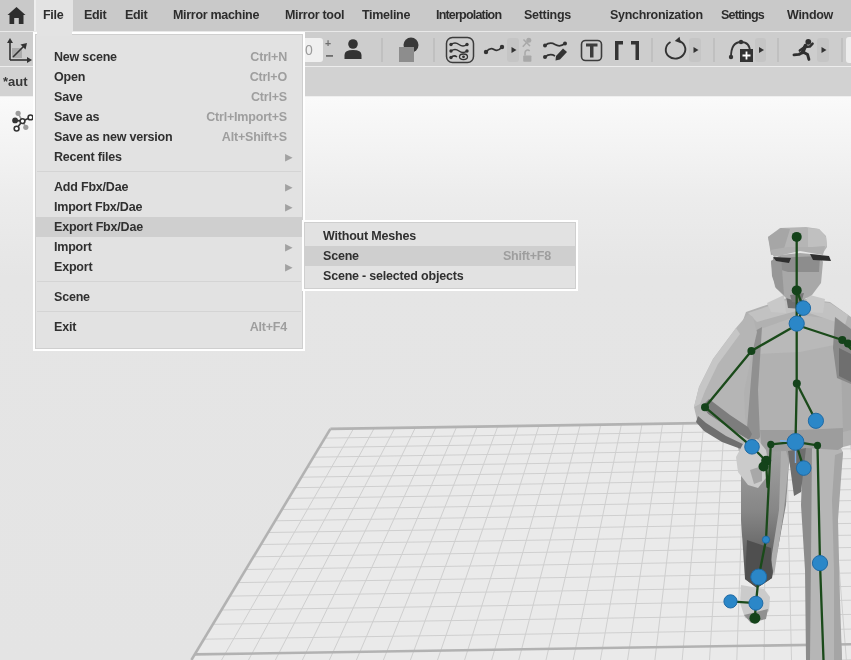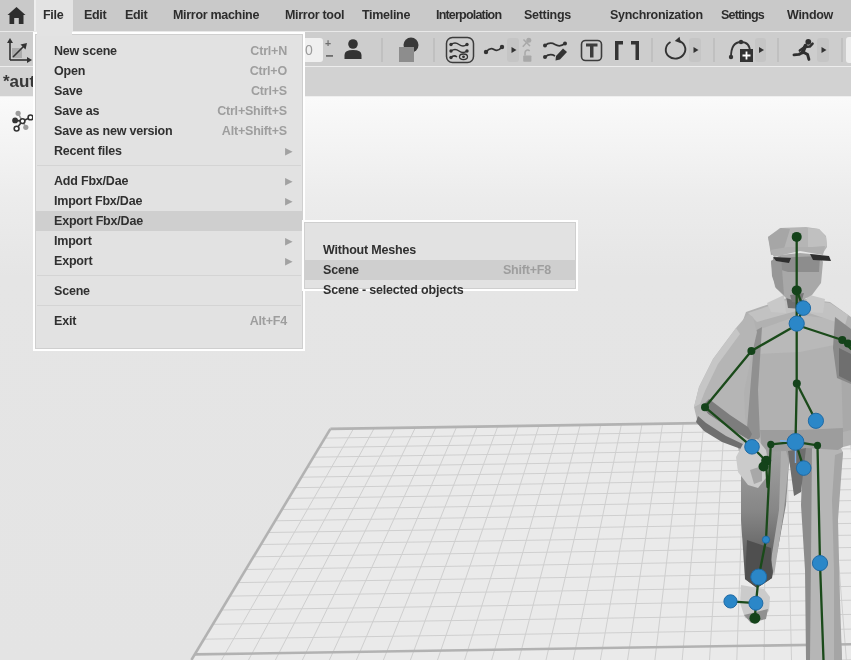--- a/index.html
+++ b/index.html
@@ -10,21 +10,21 @@
 #menubar .mi { position:absolute; top:0; height:31px; line-height:31px; font-size:12.5px;
   font-weight:bold; color:#2d2d2d; white-space:nowrap; letter-spacing:-0.3px; }
 #filecell { position:absolute; left:36px; top:0; width:37px; height:31px; background:#e3e3e3; }
 #homebtn { position:absolute; left:0; top:0; width:33px; height:31px; }
 #toolbar { position:absolute; left:0; top:32px; width:851px; height:34px; background:#cdcdcd; }
 #row-gap1 { position:absolute; left:0; top:31px; width:851px; height:1px; background:#e9e9e9; }
 #tabrow { position:absolute; left:0; top:67px; width:851px; height:29px; background:#d2d2d2; }
 #row-gap2 { position:absolute; left:0; top:66px; width:851px; height:1px; background:#ededed; }
 #row-gap3 { position:absolute; left:0; top:96px; width:851px; height:1px; background:#efefef; }
 #tablabel { position:absolute; left:3px; top:67px; height:29px; line-height:29px;
-  font-size:17px; font-weight:bold; color:#383838; }
+  font-size:13px; font-weight:bold; color:#383838; }
 #viewport { position:absolute; left:0; top:97px; width:851px; height:563px;
   background:linear-gradient(to bottom,#fafafa 0%, #ececec 18%, #e5e5e5 32%, #e4e4e4 100%); }
 .menu { position:absolute; background:#e2e2e2; border:1px solid #cfcfcf;
   outline:2px solid #ffffff; }
 #mainmenu { left:35px; top:34px; width:268px; height:315px; }
 #submenu { left:304px; top:222px; width:272px; height:67px; }
 .mrow { position:relative; height:20px; line-height:20px; font-size:12.5px; font-weight:bold;
   color:#303030; padding-left:18px; white-space:nowrap; letter-spacing:-0.2px; }
 .mrow .sc { position:absolute; right:15px; top:0; color:#9e9e9e;text-align:right; }
 .mrow .arr { position:absolute; right:10px; top:0; color:#a2a2a2; font-size:9px; }
@@ -334,39 +334,39 @@
     <div class="mi" style="left:285px">Mirror tool</div>
     <div class="mi" style="left:362px">Timeline</div>
     <div class="mi" style="left:436px; letter-spacing:-0.8px">Interpolation</div>
     <div class="mi" style="left:524px">Settings</div>
     <div class="mi" style="left:610px">Synchronization</div>
     <div class="mi" style="left:721px; letter-spacing:-0.8px">Settings</div>
     <div class="mi" style="left:787px">Window</div>
   </div>
 
   <div class="menu" id="mainmenu">
-    <div class="mrow" style="margin-top:6px">New scene<span class="sc">Ctrl+N</span></div>
+    <div class="mrow" style="margin-top:12px">New scene<span class="sc">Ctrl+N</span></div>
     <div class="mrow">Open<span class="sc">Ctrl+O</span></div>
     <div class="mrow">Save<span class="sc">Ctrl+S</span></div>
-    <div class="mrow">Save as<span class="sc">Ctrl+Shift+S</span></div>
+    <div class="mrow">Save as<span class="sc">Ctrl+Import+S</span></div>
     <div class="mrow">Save as new version<span class="sc">Alt+Shift+S</span></div>
     <div class="mrow">Recent files<span class="arr">▶</span></div>
     <div class="msep"></div>
     <div class="mrow">Add Fbx/Dae<span class="arr">▶</span></div>
     <div class="mrow">Import Fbx/Dae<span class="arr">▶</span></div>
     <div class="mrow hl">Export Fbx/Dae</div>
     <div class="mrow">Import<span class="arr">▶</span></div>
     <div class="mrow">Export<span class="arr">▶</span></div>
     <div class="msep"></div>
     <div class="mrow">Scene</div>
     <div class="msep"></div>
     <div class="mrow">Exit<span class="sc">Alt+F4</span></div>
   </div>
 
   <div class="menu" id="submenu">
-    <div class="mrow" style="margin-top:17px">Without Meshes</div>
+    <div class="mrow" style="margin-top:3px">Without Meshes</div>
     <div class="mrow hl">Scene<span class="sc" style="right:24px">Shift+F8</span></div>
     <div class="mrow">Scene - selected objects</div>
   </div>
 
   <div style="position:absolute; left:37px; top:31px; width:35px; height:5px; background:#e3e3e3; z-index:10;"></div>
 
 </div>
 
 </body></html>

